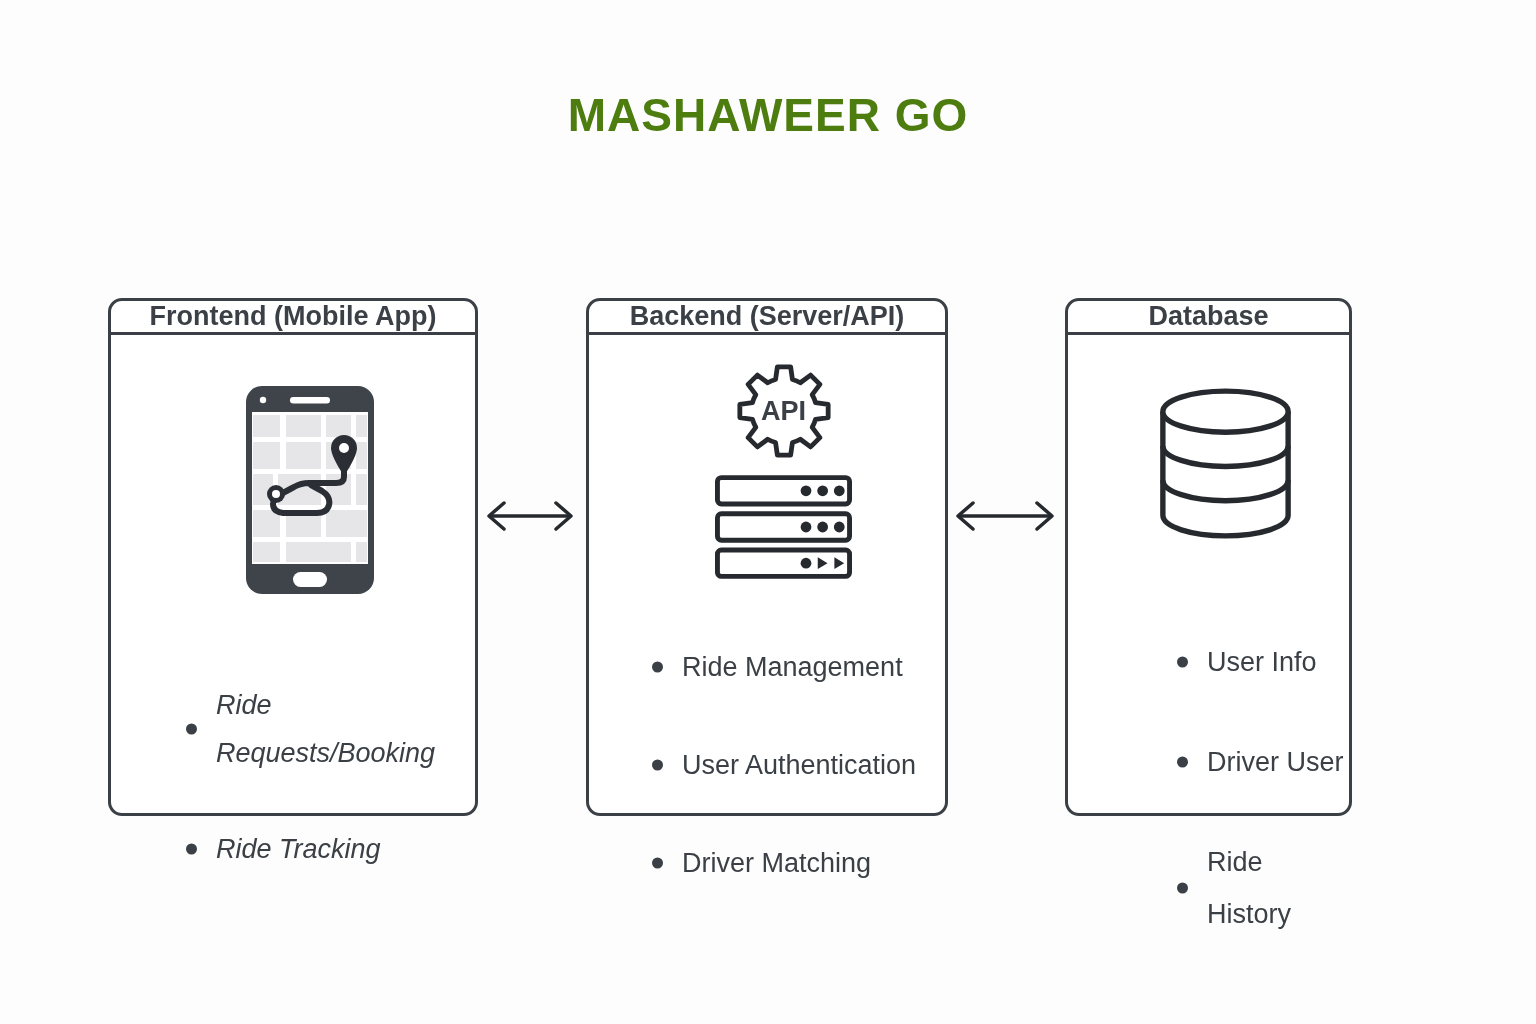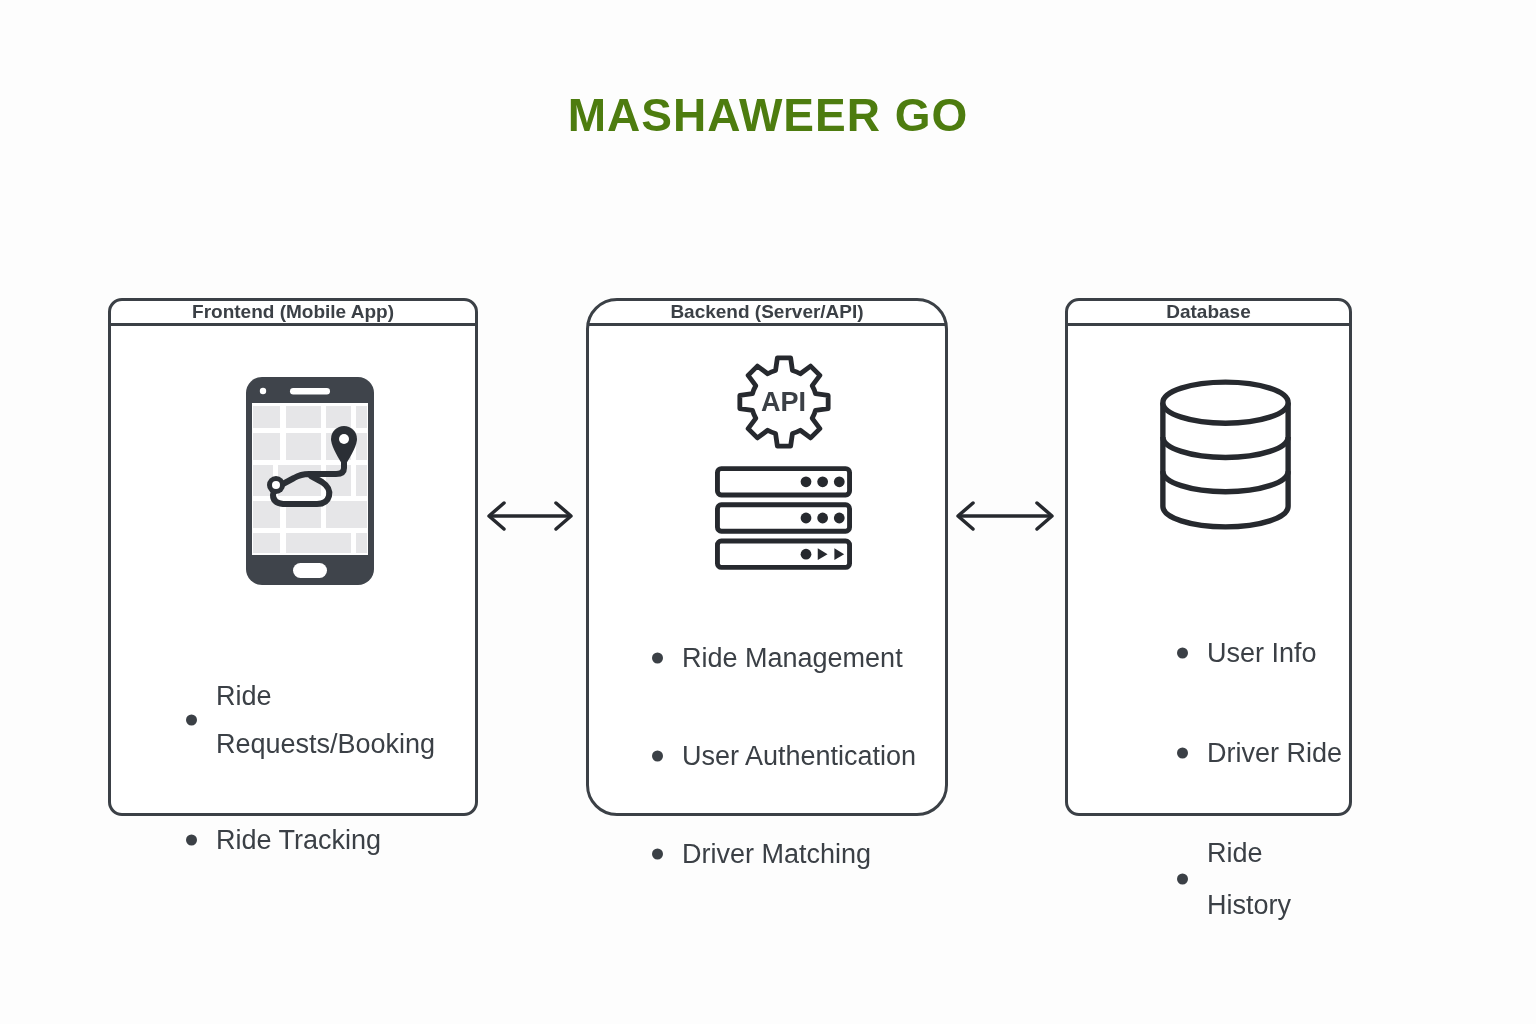--- a/index.html
+++ b/index.html
@@ -8,28 +8,28 @@
   }
   *{box-sizing:border-box;margin:0;padding:0;}
   html,body{width:1536px;height:1024px;background:var(--bg);
     font-family:"Liberation Sans", sans-serif;color:var(--ink);overflow:hidden;}
   .page{position:relative;width:1536px;height:1024px;}
   .title{position:absolute;top:88px;left:0;width:100%;text-align:center;
     font-size:46px;font-weight:700;letter-spacing:1px;color:#4d7c0f;}
   .box{position:absolute;top:298px;height:518px;border:3px solid var(--ink);
     border-radius:14px;background:#fff;display:flex;flex-direction:column;}
   .box-header{height:76px;border-bottom:3px solid var(--ink);display:flex;
-    align-items:center;justify-content:center;font-size:19px;font-weight:700;}
+    align-items:center;justify-content:center;font-size:27px;font-weight:700;}
   .box-body{flex:1;display:flex;flex-direction:column;align-items:center;padding-left:33px;}
   .items{list-style:none;align-self:stretch;}
   .items li{position:relative;padding-left:30px;font-size:27px;color:var(--ink);margin-top:48px;}
   .items li::before{content:"";position:absolute;left:0;top:50%;
     transform:translateY(-50%);width:11px;height:11px;border-radius:50%;
     background:var(--ink);}
-  .items-frontend{margin:38px 0 0 42px;}
+  .items-frontend{margin:38px 0 0 42px;font-style:italic;}
   .items-frontend li{line-height:48px;}
   .items-backend{margin:15px 0 0 30px;}
   .items-backend li{line-height:50px;}
   .items-database{margin:48px 0 0 76px;}
   .items-database li{line-height:52px;}
   .gear-wrap{position:relative;margin-top:28px;width:96px;height:96px;}
   .gear-label{position:absolute;inset:0;display:flex;align-items:center;
     justify-content:center;font-size:27px;font-weight:700;color:var(--ink);}
   .phone{margin-top:50px;}
   .server{margin-top:16px;}
@@ -99,21 +99,21 @@
         </ul>
     </div>
   </section>
 
   <svg class="arrow" style="left:481px;" width="98" height="38" viewBox="0 0 98 38">
     <line class="stroke" x1="8" y1="19" x2="90" y2="19" stroke-width="3.5"></line>
     <polyline class="stroke" points="23,6 8,19 23,32" stroke-width="3.5" stroke-linecap="round" stroke-linejoin="round"></polyline>
     <polyline class="stroke" points="75,6 90,19 75,32" stroke-width="3.5" stroke-linecap="round" stroke-linejoin="round"></polyline>
   </svg>
 
-  <section class="box" style="left:586px;width:362px;border-radius:31px;">
+  <section class="box" style="left:586px;width:362px;">
     <header class="box-header">
       <span>Backend (Server/API)</span>
     </header>
     <div class="box-body">
       <div class="gear-wrap">
         <svg width="96" height="96" viewBox="0 0 100 100">
           <path class="gear stroke-fill" d="M82.8 41.2 L96.0 43.1 L96.0 56.9 L82.8 58.8 A34 34 0 0 1 79.4 67.0 L79.4 67.0 L87.4 77.7 L77.7 87.4 L67.0 79.4 A34 34 0 0 1 58.8 82.8 L58.8 82.8 L56.9 96.0 L43.1 96.0 L41.2 82.8 A34 34 0 0 1 33.0 79.4 L33.0 79.4 L22.3 87.4 L12.6 77.7 L20.6 67.0 A34 34 0 0 1 17.2 58.8 L17.2 58.8 L4.0 56.9 L4.0 43.1 L17.2 41.2 A34 34 0 0 1 20.6 33.0 L20.6 33.0 L12.6 22.3 L22.3 12.6 L33.0 20.6 A34 34 0 0 1 41.2 17.2 L41.2 17.2 L43.1 4.0 L56.9 4.0 L58.8 17.2 A34 34 0 0 1 67.0 20.6 L67.0 20.6 L77.7 12.6 L87.4 22.3 L79.4 33.0 A34 34 0 0 1 82.8 41.2 Z" stroke-width="5" stroke-linejoin="round"></path>
         </svg>
         <div class="gear-label">API</div>
       </div>
@@ -153,19 +153,19 @@
     <div class="box-body">
       <svg class="db" width="137" height="153" viewBox="0 0 140 156">
         <path class="stroke-fill" d="M6 25 L6 131 A64 21 0 0 0 134 131 L134 25" stroke-width="5.5"></path>
         <ellipse class="stroke-fill" cx="70" cy="25" rx="64" ry="21" stroke-width="5.5"></ellipse>
         <path class="stroke" d="M6 60 A64 21 0 0 0 134 60" stroke-width="5.5"></path>
         <path class="stroke" d="M6 95 A64 21 0 0 0 134 95" stroke-width="5.5"></path>
       </svg>
       <ul class="items items-database">
 
       <li>User Info</li>
-          <li>Driver Ride</li>
+          <li>Driver User</li>
           <li>Ride History</li>
         </ul>
     </div>
   </section>
 
 </div>
 
 </body></html>

